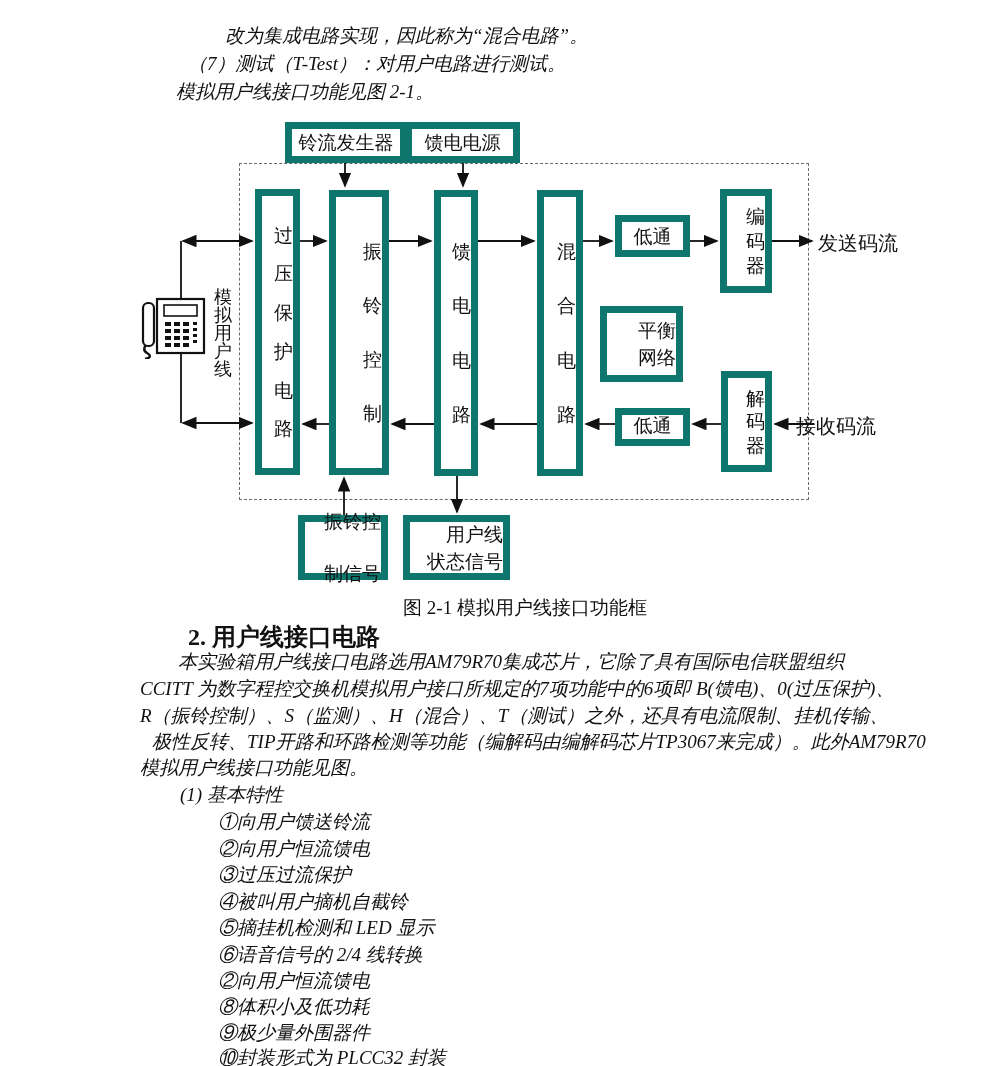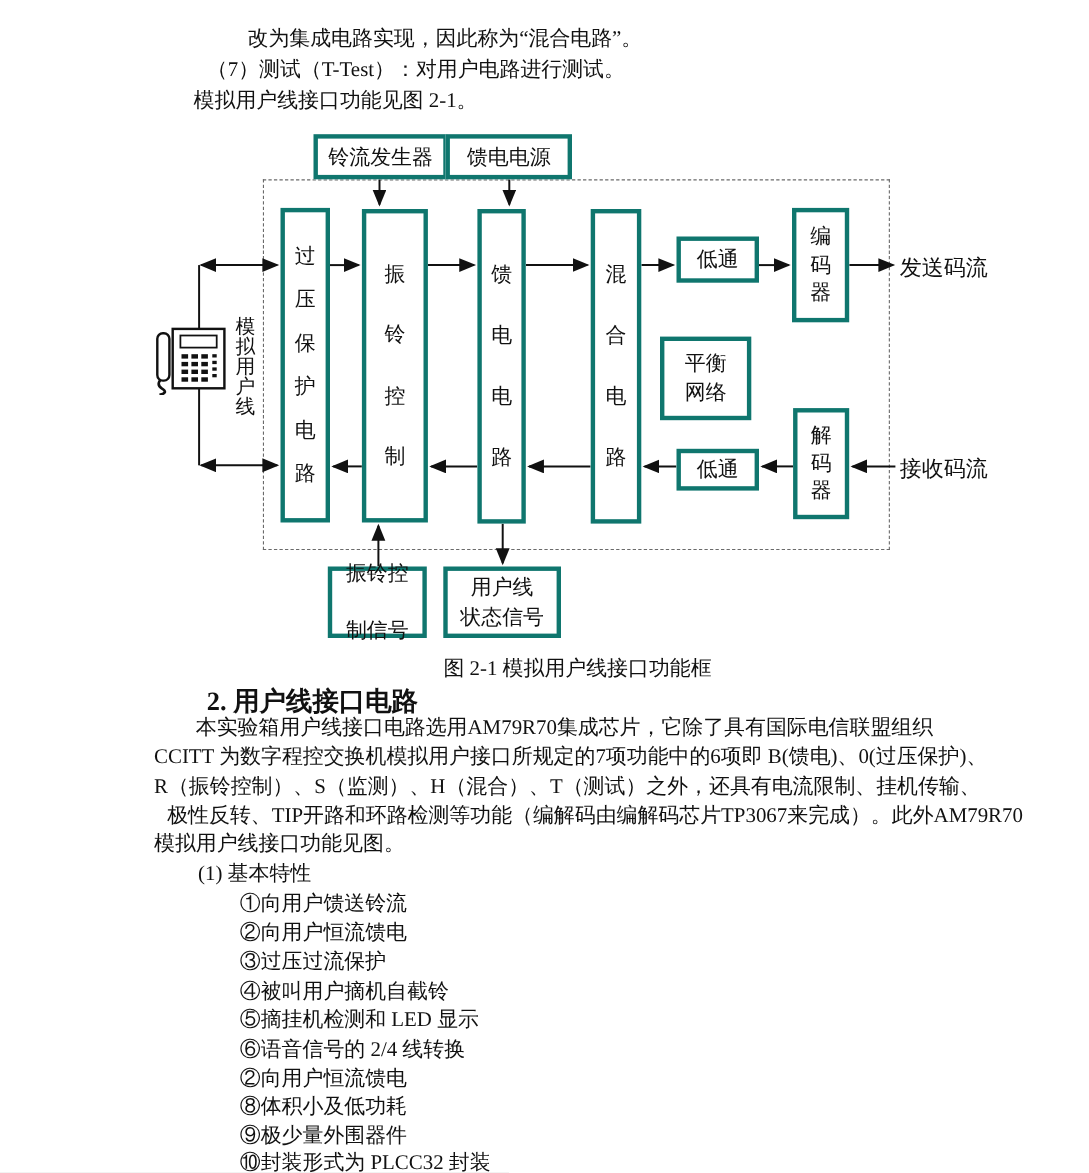--- a/index.html
+++ b/index.html
@@ -1,21 +1,21 @@
 <!DOCTYPE html>
 <html><head>
 <meta charset="utf-8">
 <style>
   html,body{margin:0;padding:0;background:#e8e8e8;}
   #page{position:relative;width:990px;height:1066px;background:#ffffff;
         font-family:"Liberation Serif","DejaVu Serif",serif;color:#111;overflow:hidden;}
   .abs{position:absolute;}
-  .tline{font-size:19px;line-height:24px;white-space:nowrap;}
-  .dbox{position:absolute;border:4px solid #0f766e;background:#fff;box-sizing:border-box;
-        display:flex;align-items:center;justify-content:center;font-size:19px;}
+  .tline{font-size:19px;line-height:24px;white-space:nowrap;font-style:italic;}
+  .dbox{position:absolute;border:7px solid #0f766e;background:#fff;box-sizing:border-box;
+        display:flex;align-items:flex-end;justify-content:center;font-size:19px;}
   .vbox{flex-direction:column;justify-content:space-evenly;padding:10px 0;}
   .vbox span{display:block;line-height:1;}
   .twoline{flex-direction:column;line-height:27px;}
   .dashed{position:absolute;border:1px dashed #6a6a6a;box-sizing:border-box;}
   .vlabel{display:flex;flex-direction:column;justify-content:space-between;
           font-size:18px;text-align:center;}
   .vlabel span{display:block;line-height:1;}
   .sidelabel{font-size:20px;white-space:nowrap;}
   .caption{font-size:19px;text-align:center;}
   .heading{font-size:24px;font-weight:bold;white-space:nowrap;}
@@ -153,21 +153,21 @@
     <div class="dbox" style="left:615px;top:408px;width:75px;height:38px;">
       <span>低通</span>
     </div>
     <div class="dbox vbox" style="left:721px;top:371px;width:51px;height:101px;padding:6px 0;">
         <span>解</span>
         <span>码</span>
         <span>器</span>
       </div>
 
     <div class="abs sidelabel" style="left:818px;top:230px;">发送码流</div>
-    <div class="abs sidelabel" style="left:818px;top:413px;">接收码流</div>
+    <div class="abs sidelabel" style="left:796px;top:413px;">接收码流</div>
 
     <div class="dbox twoline" style="left:298px;top:515px;width:90px;height:65px;gap:25px;">
       <span>振铃控</span>
       <span>制信号</span>
     </div>
     <div class="dbox twoline" style="left:403px;top:515px;width:107px;height:65px;">
       <span>用户线</span>
       <span>状态信号</span>
     </div>
 

